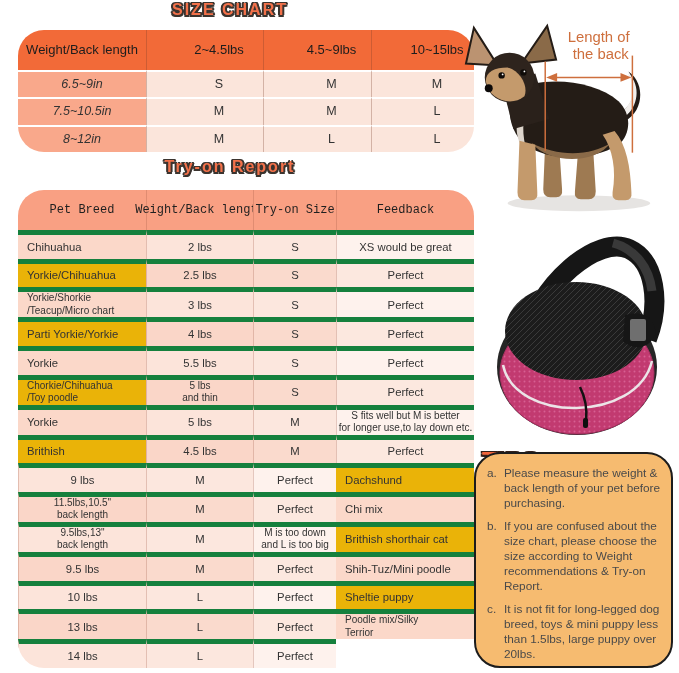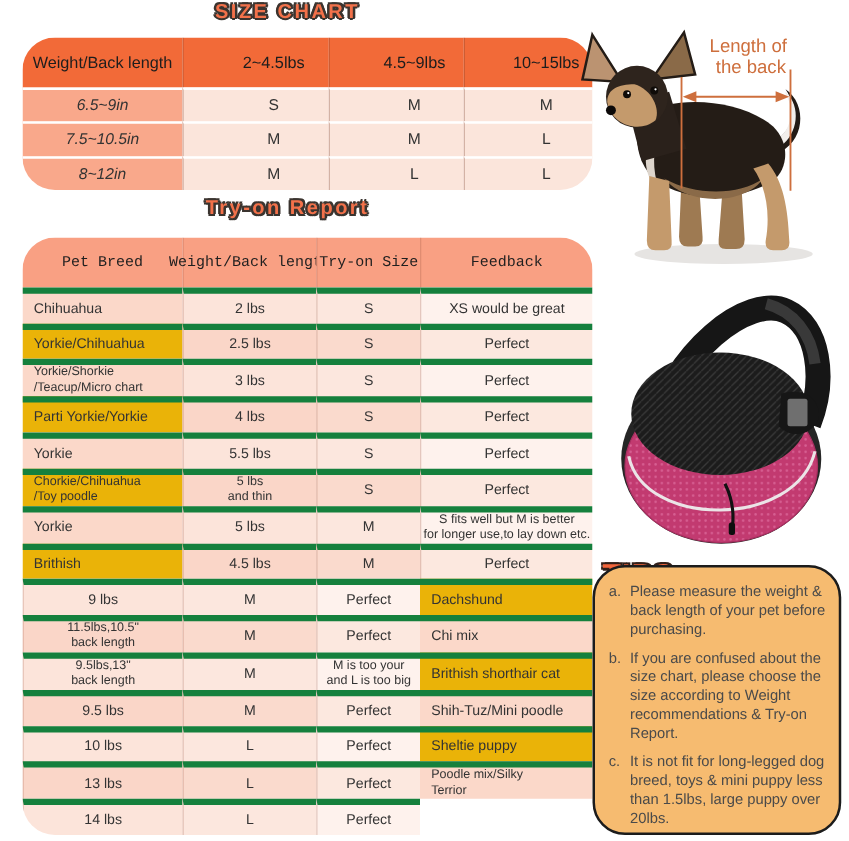--- a/index.html
+++ b/index.html
@@ -142,21 +142,21 @@
       <div class="cell b c3 rlight">Perfect</div>
       <div class="cell b c0 rdark">Dachshund</div>
       <div class="cell b c1 rdark small">11.5lbs,10.5"
 back length</div>
       <div class="cell b c2 rdark">M</div>
       <div class="cell b c3 rdark">Perfect</div>
       <div class="cell b c0 rlight">Chi mix</div>
       <div class="cell b c1 rlight small">9.5lbs,13"
 back length</div>
       <div class="cell b c2 rlight">M</div>
-      <div class="cell b c3 rlight small">M is too your
+      <div class="cell b c3 rlight small">M is too down
 and L is too big</div>
       <div class="cell b c0 rdark">Brithish shorthair cat</div>
       <div class="cell b c1 rdark">9.5 lbs</div>
       <div class="cell b c2 rdark">M</div>
       <div class="cell b c3 rdark">Perfect</div>
       <div class="cell b c0 rlight">Shih-Tuz/Mini poodle</div>
       <div class="cell b c1 rlight">10 lbs</div>
       <div class="cell b c2 rlight">L</div>
       <div class="cell b c3 rlight">Perfect</div>
       <div class="cell b c0 rdark">Sheltie puppy</div>

